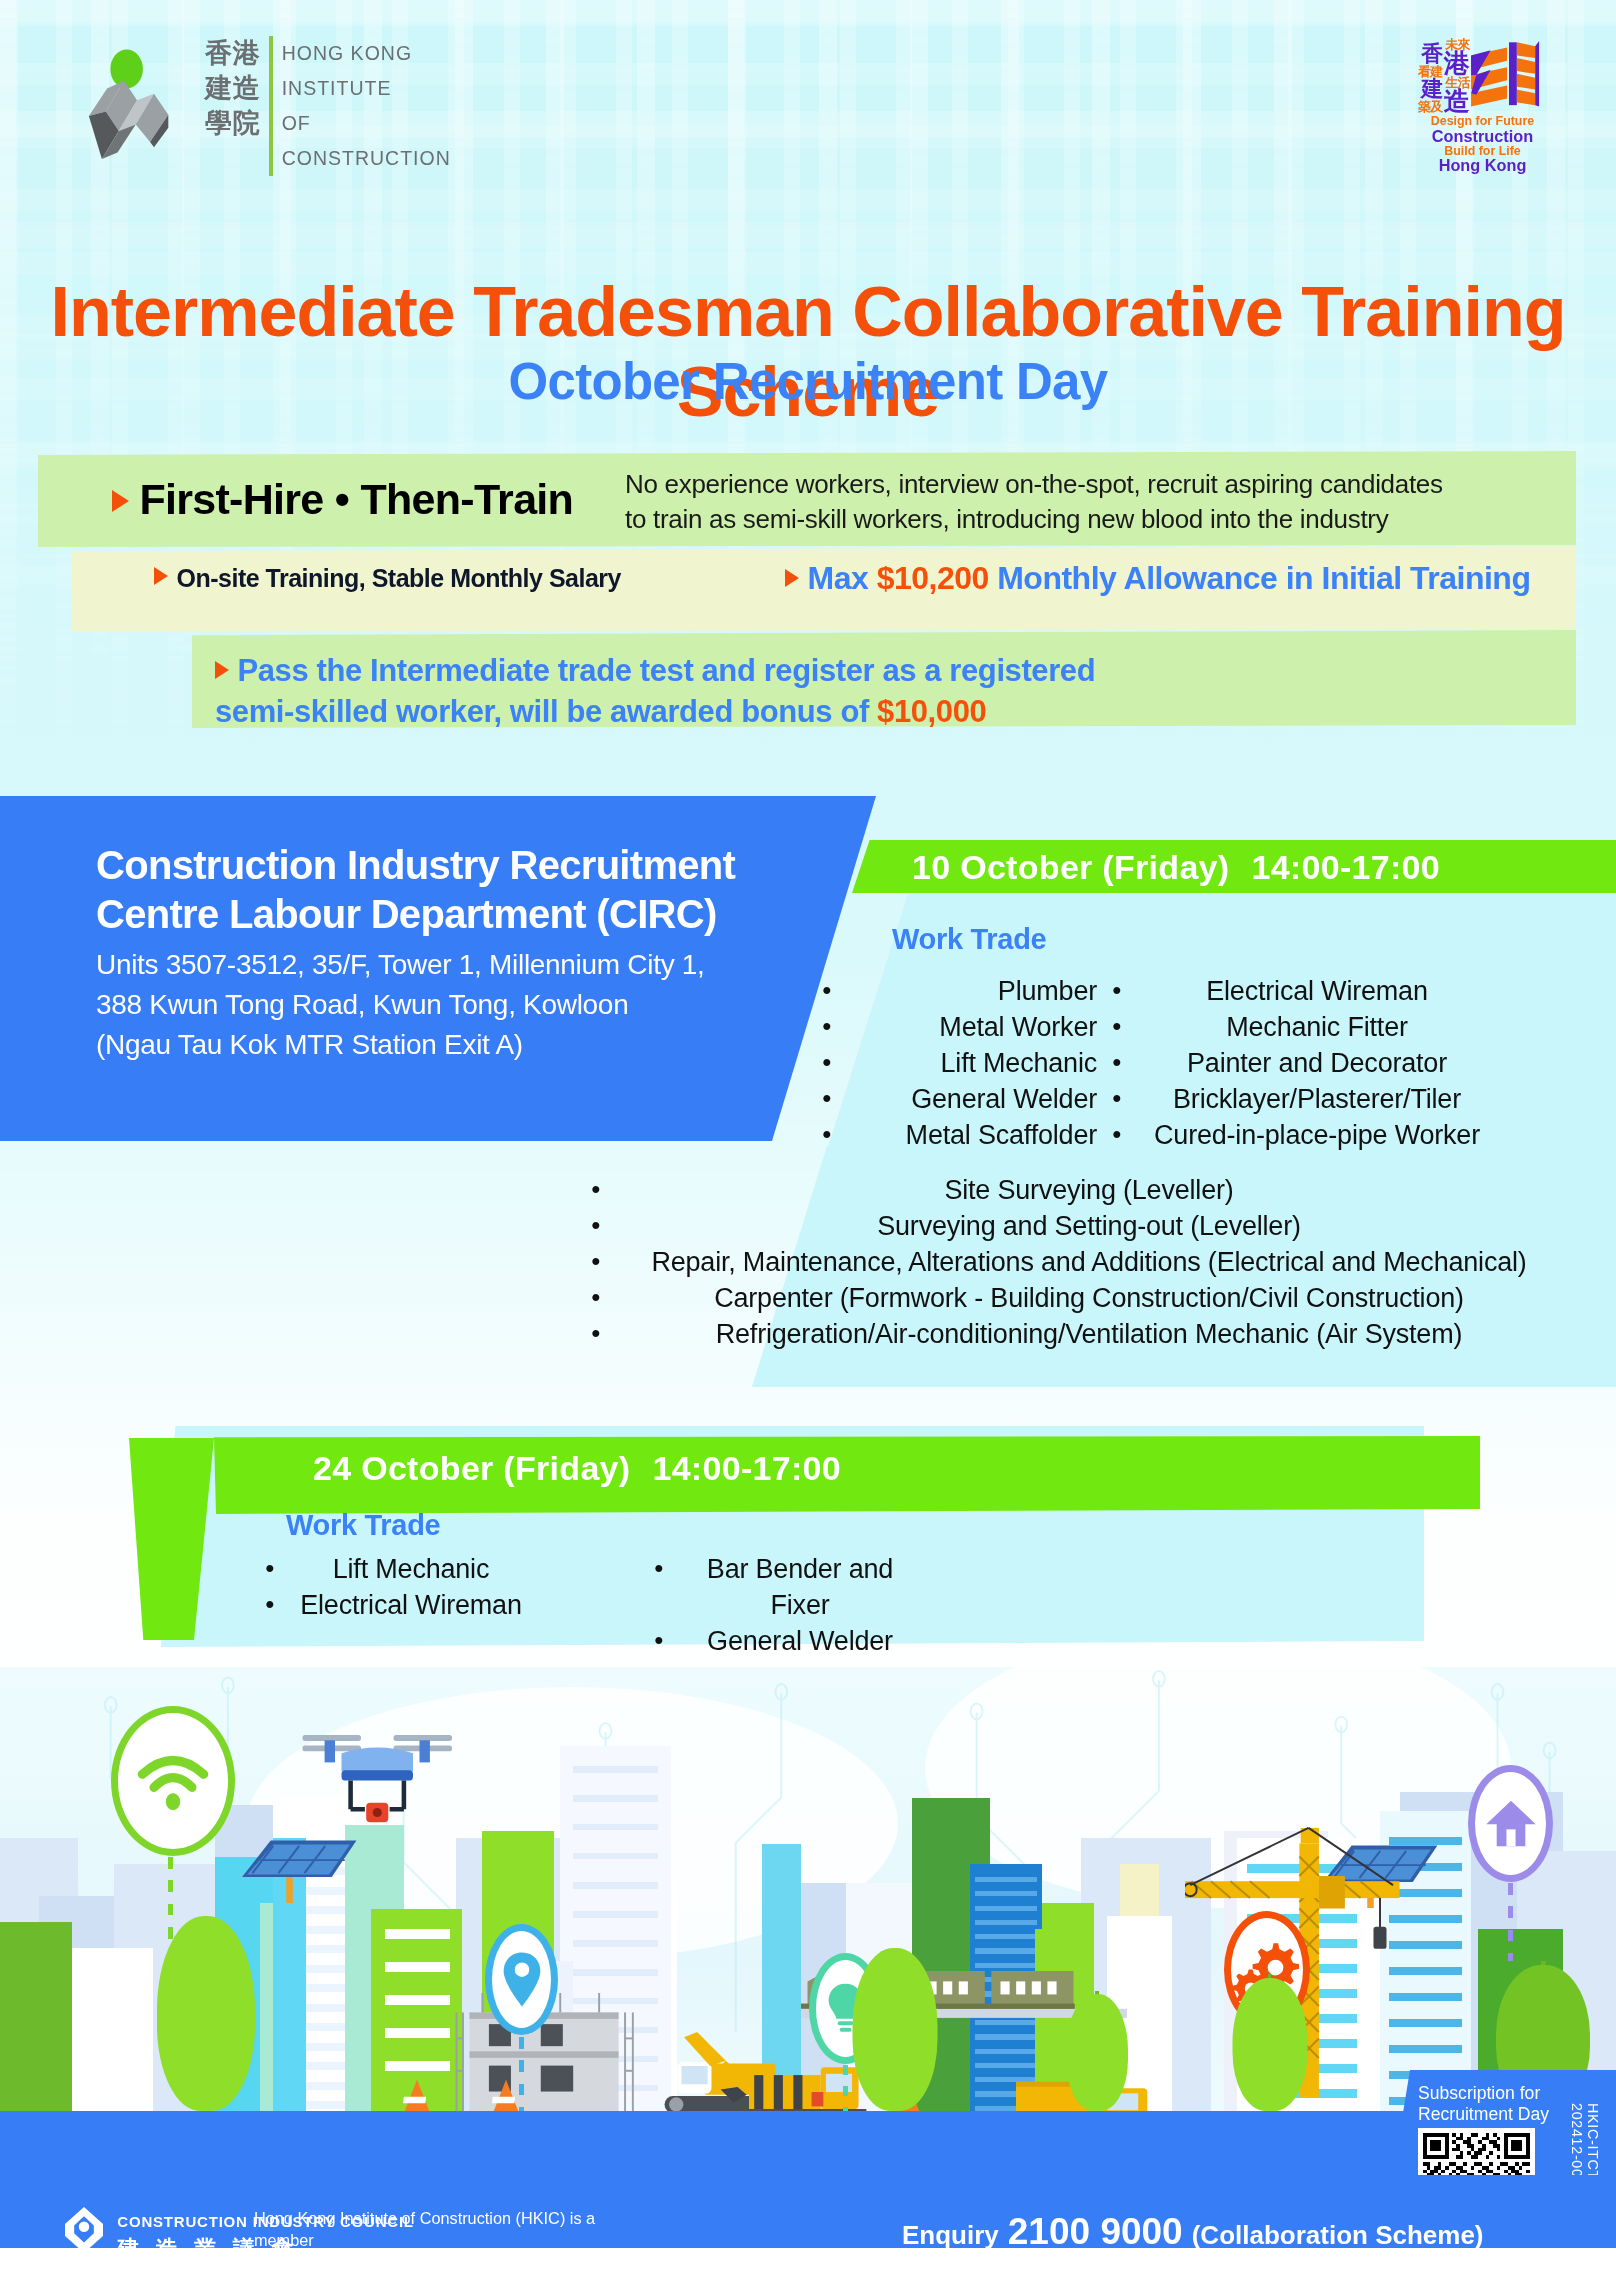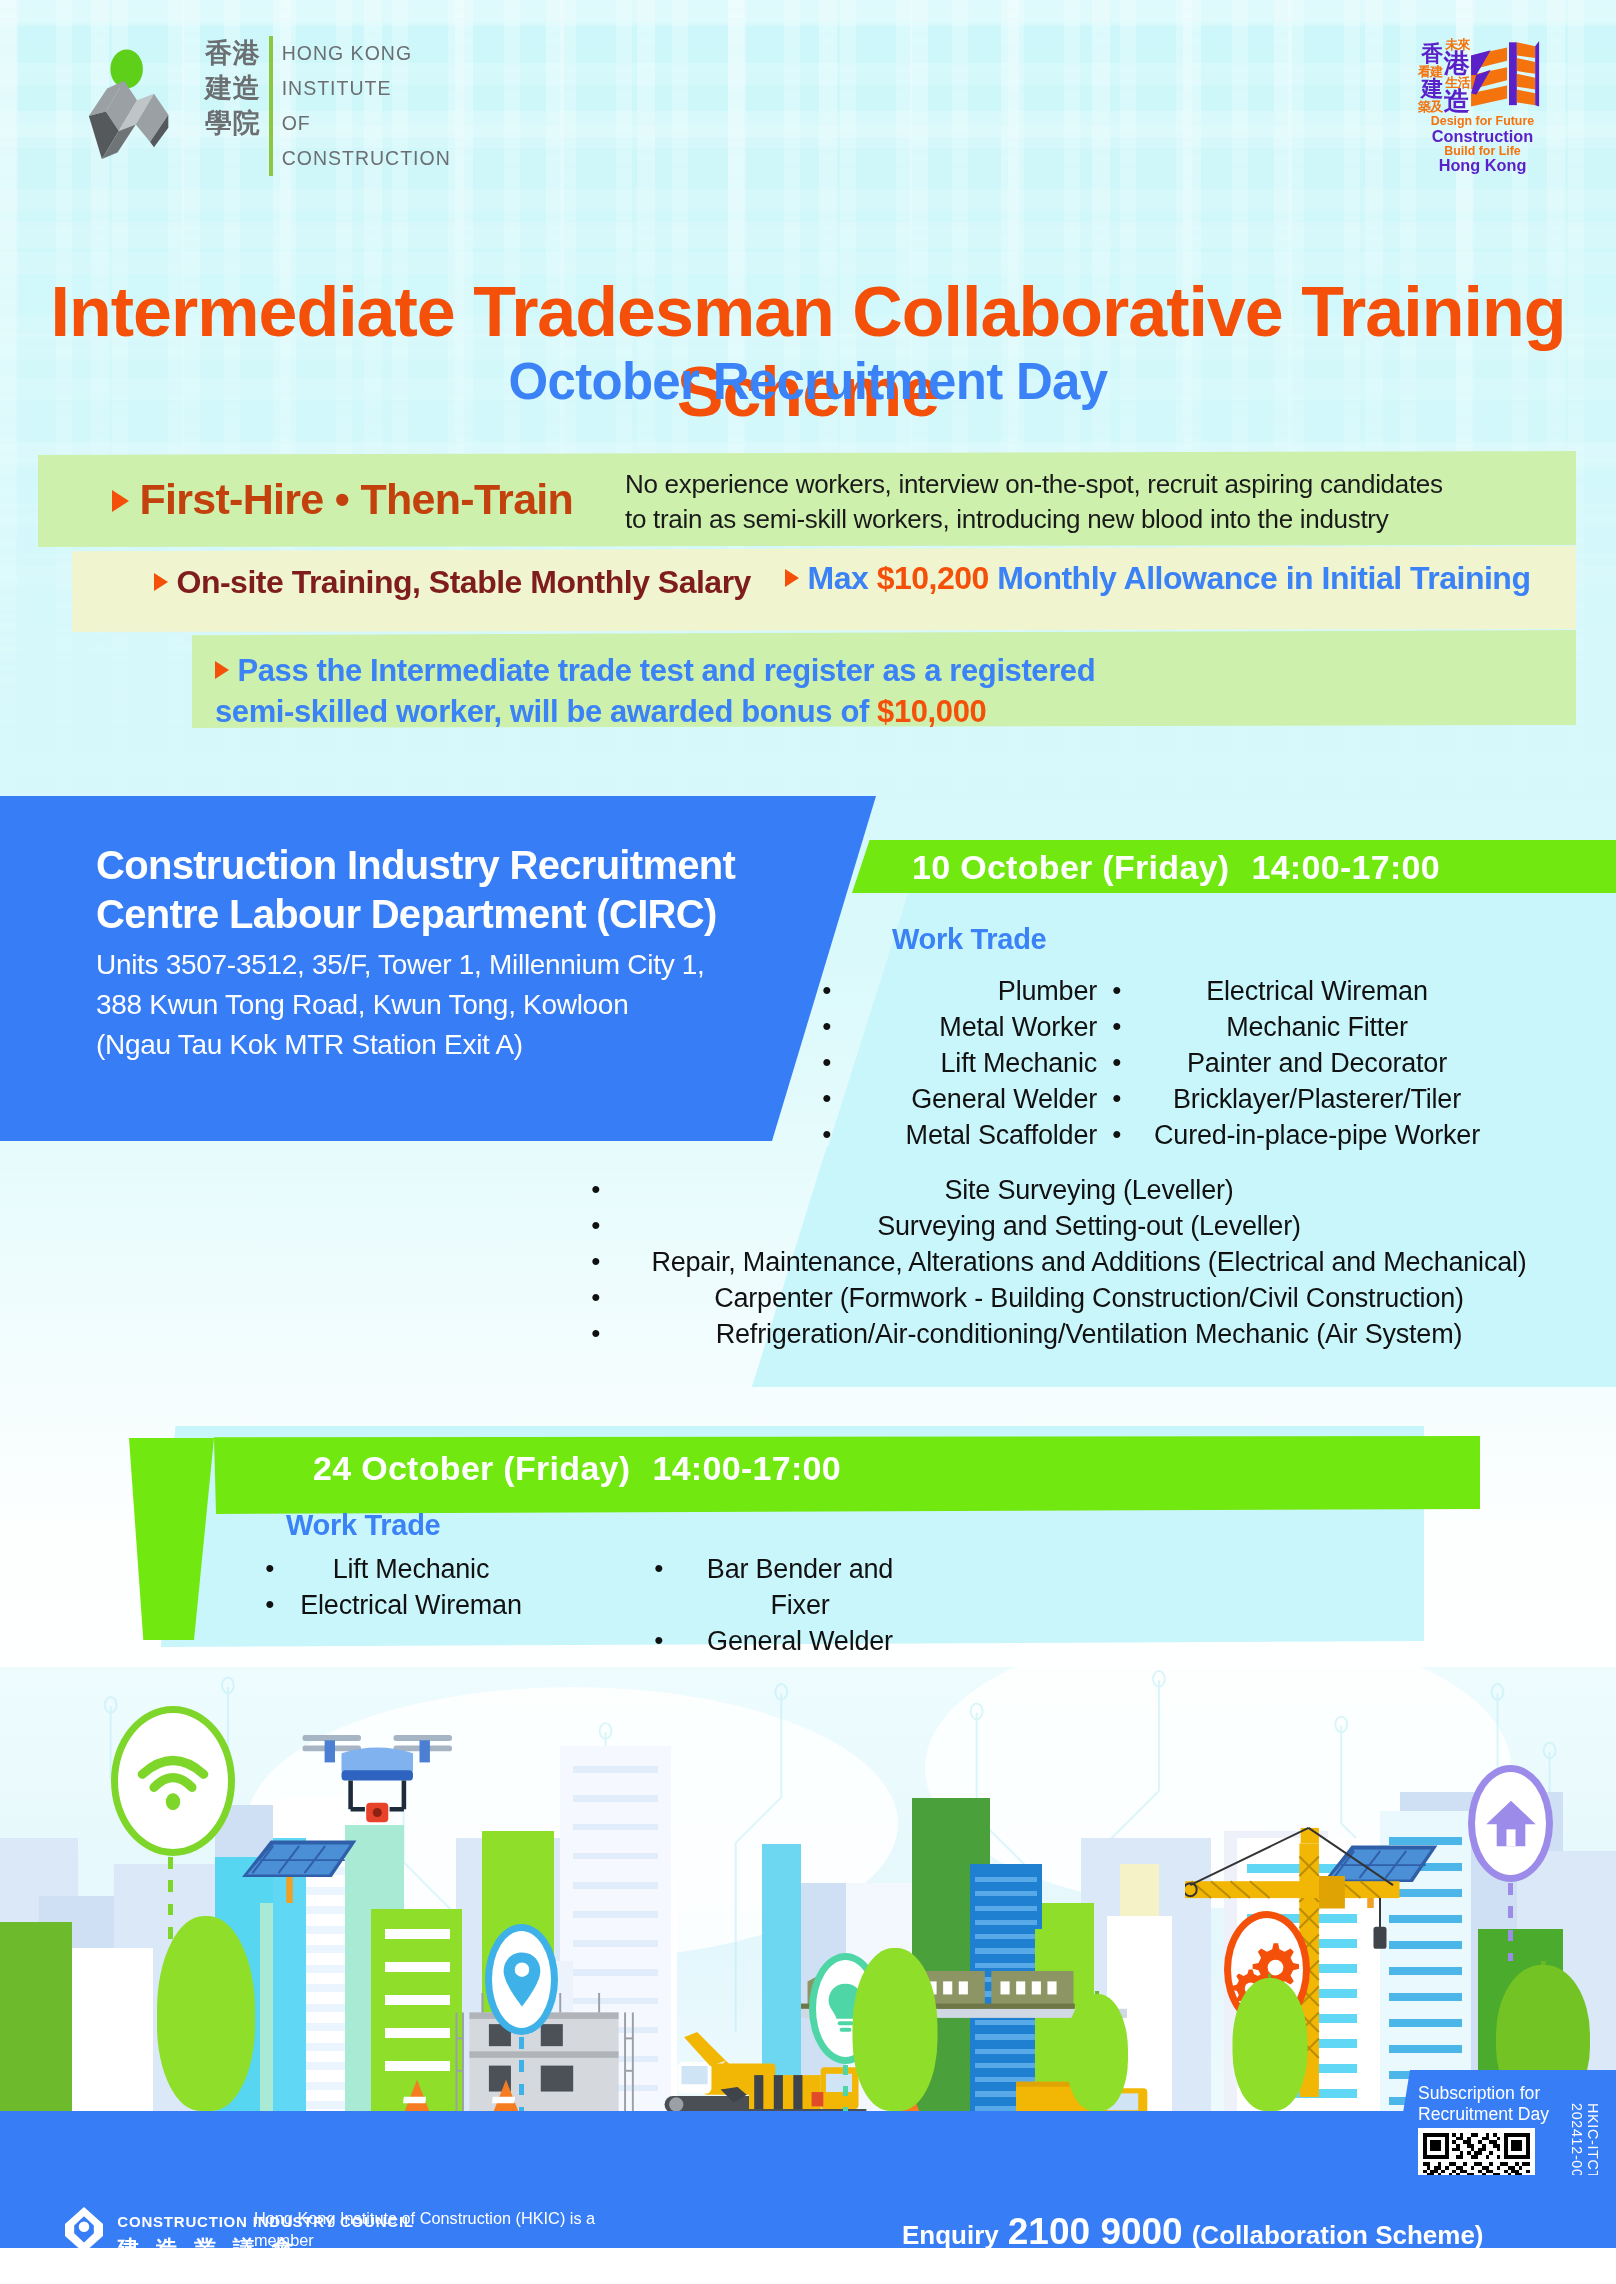--- a/index.html
+++ b/index.html
@@ -107,34 +107,34 @@
     border-top: 11px solid transparent; border-bottom: 11px solid transparent;
     margin-right: 10.4px; vertical-align: 2px;
   }
   .tri.sm {
     border-left-width: 14.3px; border-top-width: 9.8px; border-bottom-width: 9.8px;
     margin-right: 8.5px;
   }
 
   .fh-line {
     position: absolute; left: 112px; top: 475px;
-    font-size: 43px; font-weight: 700; color: #c2410c; letter-spacing: -0.7px;
+    font-size: 43px; font-weight: 700; color: #000000; letter-spacing: -0.7px;
     font-family: "Liberation Sans Narrow", "Liberation Sans", sans-serif;
     font-stretch: condensed;
     white-space: nowrap;
   }
   .fh-desc {
     position: absolute; left: 625px; top: 467px; width: 859px;
     font-size: 26px; line-height: 1.33; color: #1a1a1a; letter-spacing: -0.3px;
     font-family: "Liberation Sans Narrow", "Liberation Sans", sans-serif;
     font-stretch: condensed;
   }
   .ys-line {
     position: absolute; left: 154px; top: 564px;
-    font-size: 32px; font-weight: 700; color: #7f1d1d; letter-spacing: -0.5px;
+    font-size: 25px; font-weight: 700; color: #0f172a; letter-spacing: -0.5px;
     font-family: "Liberation Sans Narrow", "Liberation Sans", sans-serif;
     font-stretch: condensed; white-space: nowrap;
   }
   .ys-line2 {
     position: absolute; left: 785px; top: 560px;
     font-size: 32px; font-weight: 700; color: #3b82f6; letter-spacing: -0.5px;
     font-family: "Liberation Sans Narrow", "Liberation Sans", sans-serif;
     font-stretch: condensed; white-space: nowrap;
   }
   .hl-orange { color: #f4500a; }

